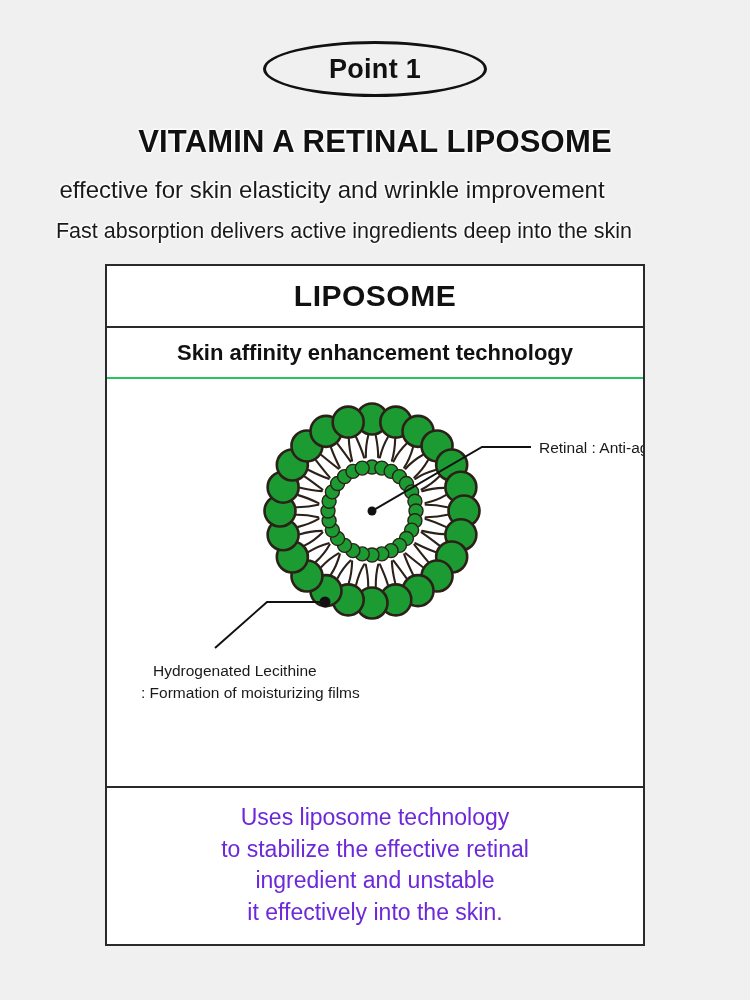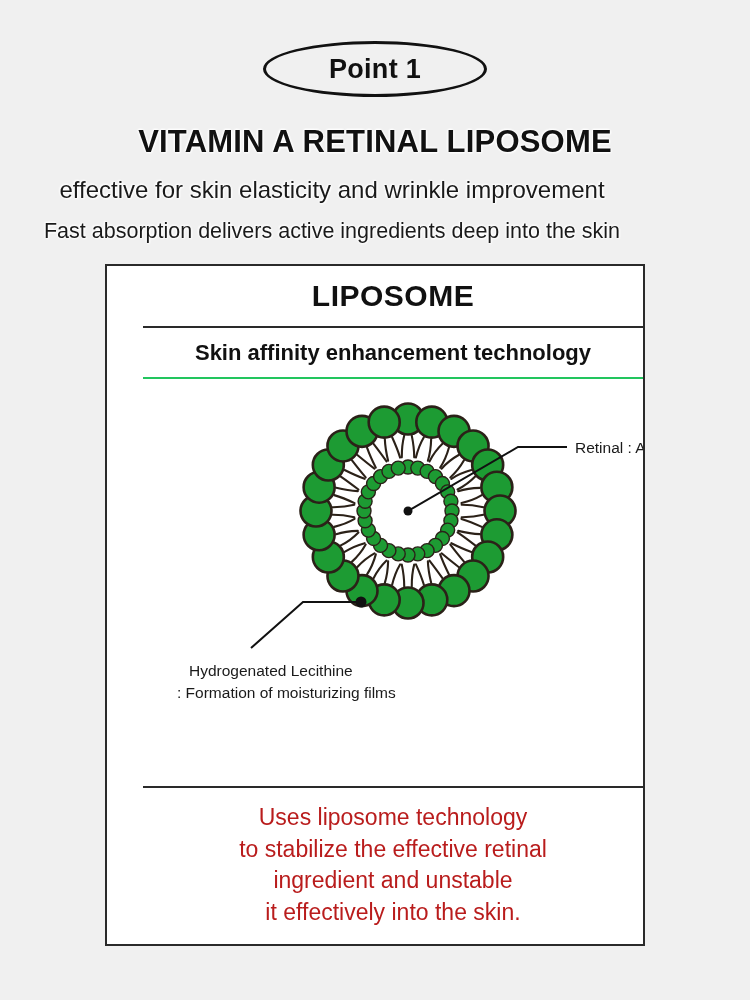--- a/index.html
+++ b/index.html
@@ -71,33 +71,33 @@
       0 0 3px #ffffff, 0 0 3px #ffffff,
       1px 1px 2px #ffffff, -1px -1px 2px #ffffff;
   }
   .sub-line-1 {
     top: 176px;
     font-size: 24px;
   }
   .sub-line-2 {
     top: 219px;
     font-size: 21.5px;
+    padding-left: 12px;
   }
 
   
   .card {
     position: absolute;
     left: 105px;
     top: 264px;
     width: 540px;
     height: 682px;
     background: #ffffff;
     border: 2px solid #2a2a2a;
     box-sizing: border-box;
-    padding-left: 36px;
   }
   .card-section {
     box-sizing: border-box;
     width: 100%;
   }
   .card-title-row {
     height: 62px;
     border-bottom: 2px solid #2a2a2a;
     display: flex;
     align-items: center;
@@ -137,21 +137,21 @@
   .footer-row {
     height: 154px;
     display: flex;
     align-items: center;
     justify-content: center;
   }
   .footer-text {
     text-align: center;
     font-size: 23px;
     line-height: 1.37;
-    color: #b91c1c;
+    color: #6d28d9;
   }
   .footer-text div { white-space: nowrap; }
 </style>
 </head>
 <body>
 
 <div class="point-badge-wrap">
   <div class="point-badge">
     <span class="point-badge-label">Point 1</span>
   </div>

